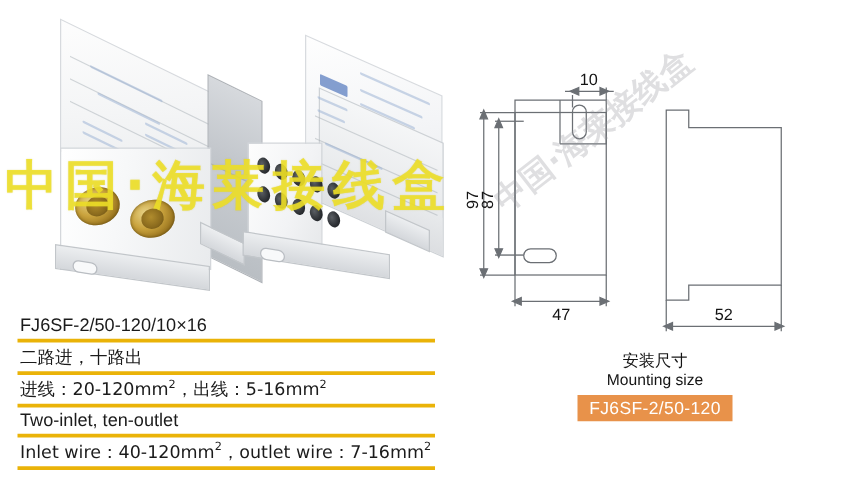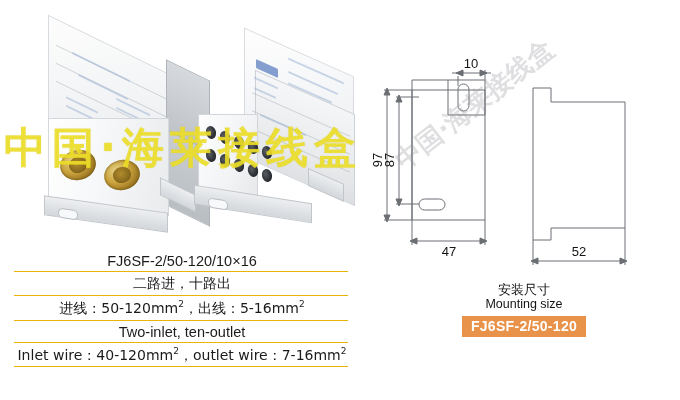--- a/index.html
+++ b/index.html
@@ -150,27 +150,26 @@
     pointer-events: none;
   }
 
   
   .spec {
     position: absolute;
     left: 14px; top: 250px;
     width: 334px;
   }
   .spec-row {
-    border-bottom: 1px solid #eab308;
+    border-bottom: 3px solid #eab308;
     padding: 3px 0 2px 2px;
     font-size: 14.5px;
     color: #1b1b1b;
     white-space: nowrap;
     font-family: "Liberation Sans", sans-serif;
-    text-align: center;
   }
   .spec-row.cjk { font-family: "DejaVu Sans", sans-serif; font-size: 14px; }
   .sup { font-size: 9px; vertical-align: super; }
 
   
   .drawing {
     position: absolute;
     left: 360px; top: 0;
     width: 320px; height: 292px;
   }
@@ -195,21 +194,21 @@
     line-height: 15px;
   }
   .model-chip {
     display: inline-block;
     margin-top: 4px;
     padding: 2px 9px 3px 9px;
     background: #e8924a;
     color: #ffffff;
     font-family: "Liberation Sans", sans-serif;
     font-size: 14px;
-    font-weight: 700;
+    font-weight: 400;
     letter-spacing: .3px;
   }
 
   
   .wm-dwg {
     position: absolute;
     left: 28px; top: 150px;
     font-family: "DejaVu Sans", sans-serif;
     font-size: 26px;
     font-weight: 700;
@@ -295,21 +294,21 @@
   </div>
 
   <div class="spec">
     <div class="spec-row">
       <span>FJ6SF-2/50-120/10×16</span>
     </div>
     <div class="spec-row cjk">
       <span>二路进，十路出</span>
     </div>
     <div class="spec-row cjk">
-      <span>进线：50-120mm</span><span class="sup">2</span><span>，出线：5-16mm</span><span class="sup">2</span>
+      <span>进线：20-120mm</span><span class="sup">2</span><span>，出线：5-16mm</span><span class="sup">2</span>
     </div>
     <div class="spec-row">
       <span>Two-inlet, ten-outlet</span>
     </div>
     <div class="spec-row cjk">
       <span>Inlet wire：40-120mm</span><span class="sup">2</span><span>，outlet wire：7-16mm</span><span class="sup">2</span>
     </div>
   </div>
 
   <div class="drawing">

